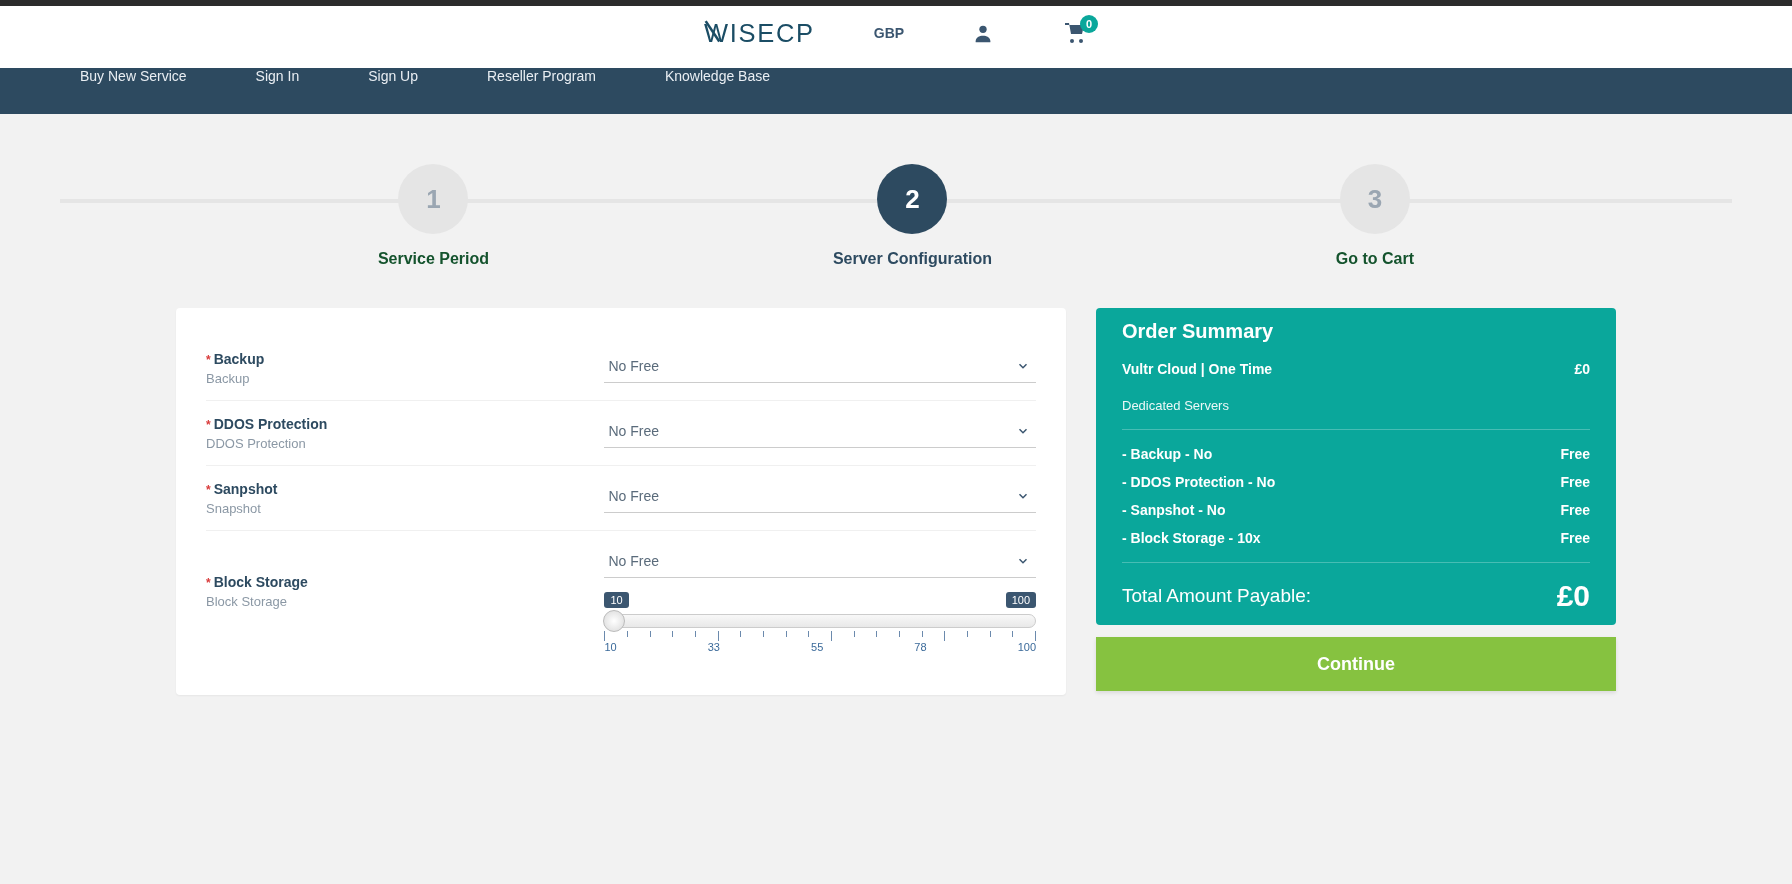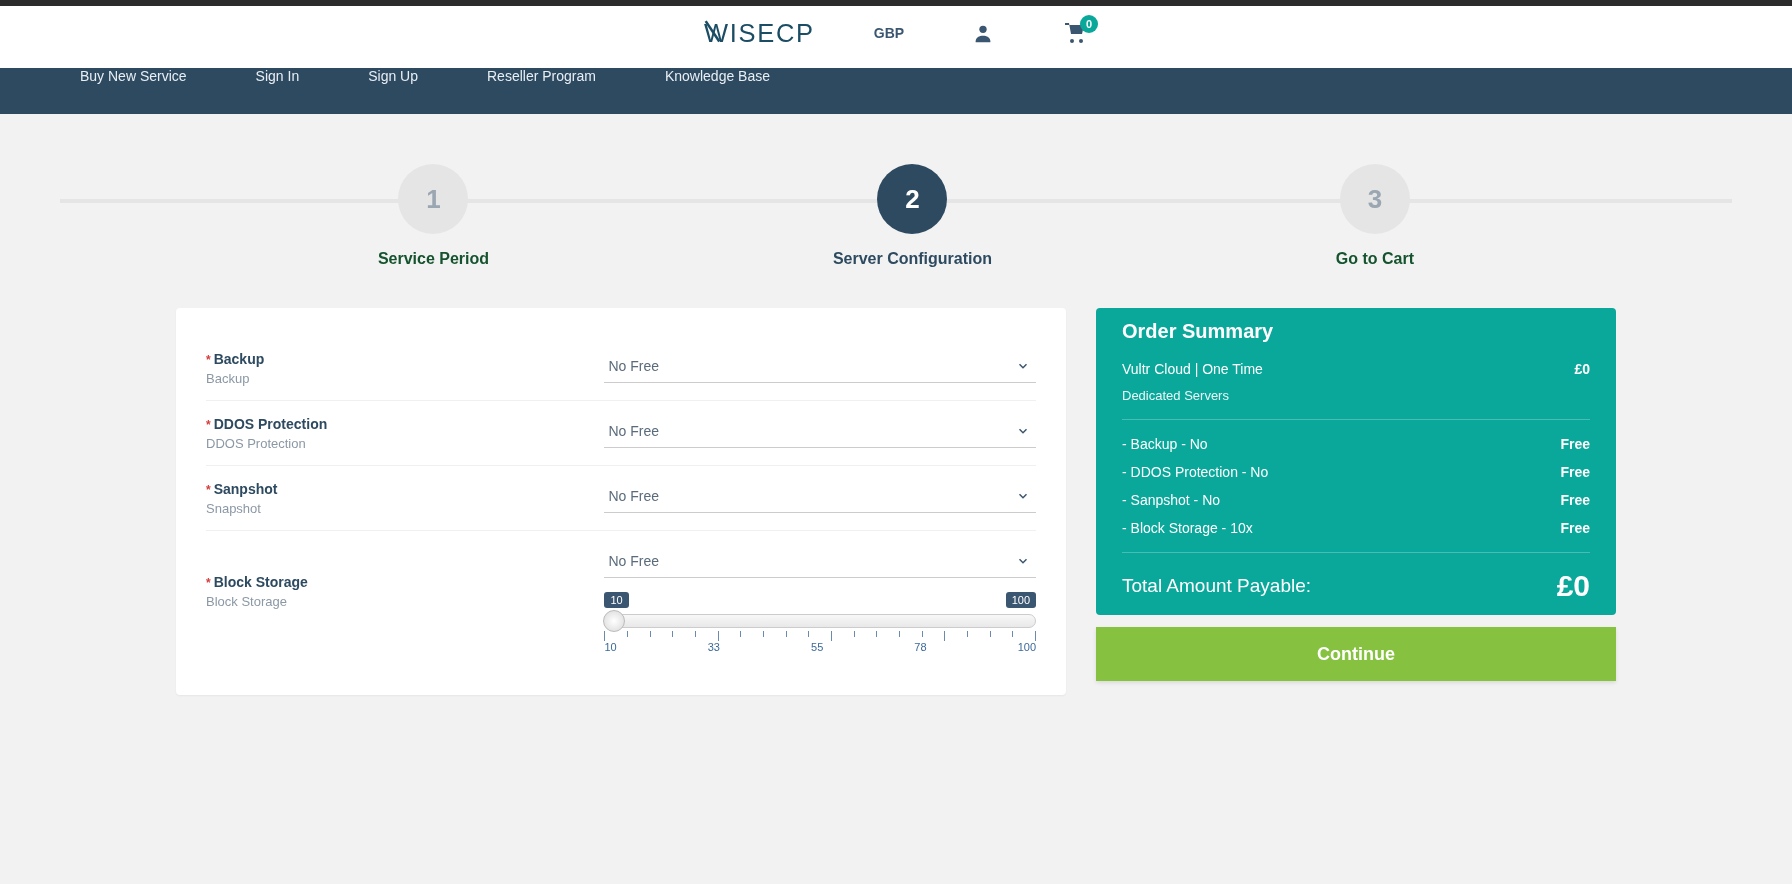--- a/index.html
+++ b/index.html
@@ -41,23 +41,23 @@
 .slider-track{height:14px;background:linear-gradient(#f8f8f8,#e8e8e8);border:1px solid #ccc;border-radius:8px;position:relative}
 .slider-thumb{position:absolute;left:-2px;top:-5px;width:22px;height:22px;border-radius:50%;background:radial-gradient(#fff,#d8d8d8);border:1px solid #bbb;cursor:grab}
 .slider-ticks{position:relative;height:22px;margin-top:3px}
 .slider-ticks .tickline{position:absolute;left:0;right:0;top:0;height:8px;display:flex;justify-content:space-between}
 .slider-ticks .tickline span{width:1px;height:6px;background:#6b8aad}
 .slider-ticks .tickline span.major{height:10px}
 .slider-ticks .labels{position:absolute;left:0;right:0;top:10px;display:flex;justify-content:space-between;font-size:11px;color:#3b6a9a}
 .summary{width:520px;background:#0aa79b;color:#fff;border-radius:4px;padding:12px 26px}
 .summary h3{font-size:20px;margin-bottom:18px;font-weight:700}
 .srow{display:flex;justify-content:space-between;font-size:14px}
-.srow .l{font-weight:400}
+.srow .l{font-weight:700}
 .srow .r{font-weight:700}
-.sub{font-size:13px;opacity:.92;margin-top:11px}
+.sub{font-size:13px;opacity:.92;margin-top:21px}
 .divider{border:none;border-top:1px solid rgba(255,255,255,.25);margin:16px 0}
 .items .srow{margin-bottom:12px}
 .total{display:flex;justify-content:space-between;align-items:center;margin-top:8px}
 .total .tl{font-size:19px;font-weight:500}
 .total .tr{font-size:30px;font-weight:800}
 .continue{display:block;width:520px;margin-top:12px;background:#86c240;color:#fff;border:none;border-radius:0;height:54px;font-size:18px;font-weight:700;cursor:pointer;box-shadow:0 2px 4px rgba(0,0,0,.1)}
 .right-col{display:flex;flex-direction:column}
 svg{display:block}
 </style>
 </head>

